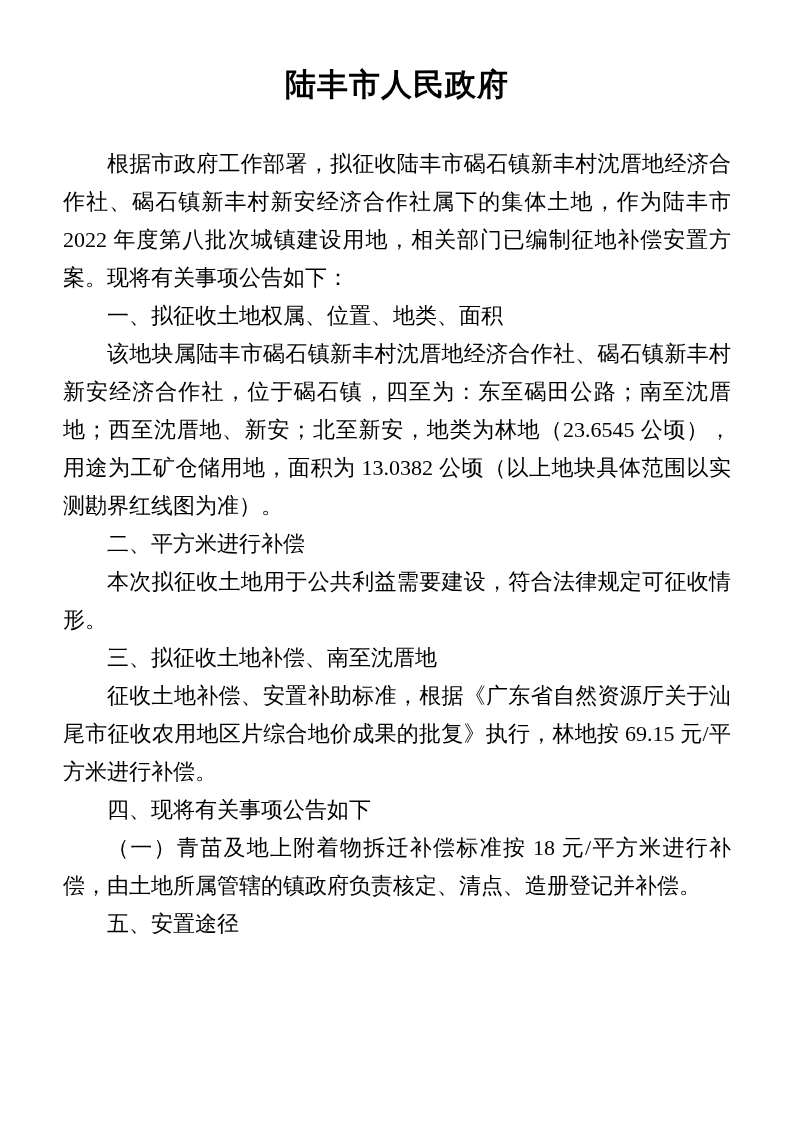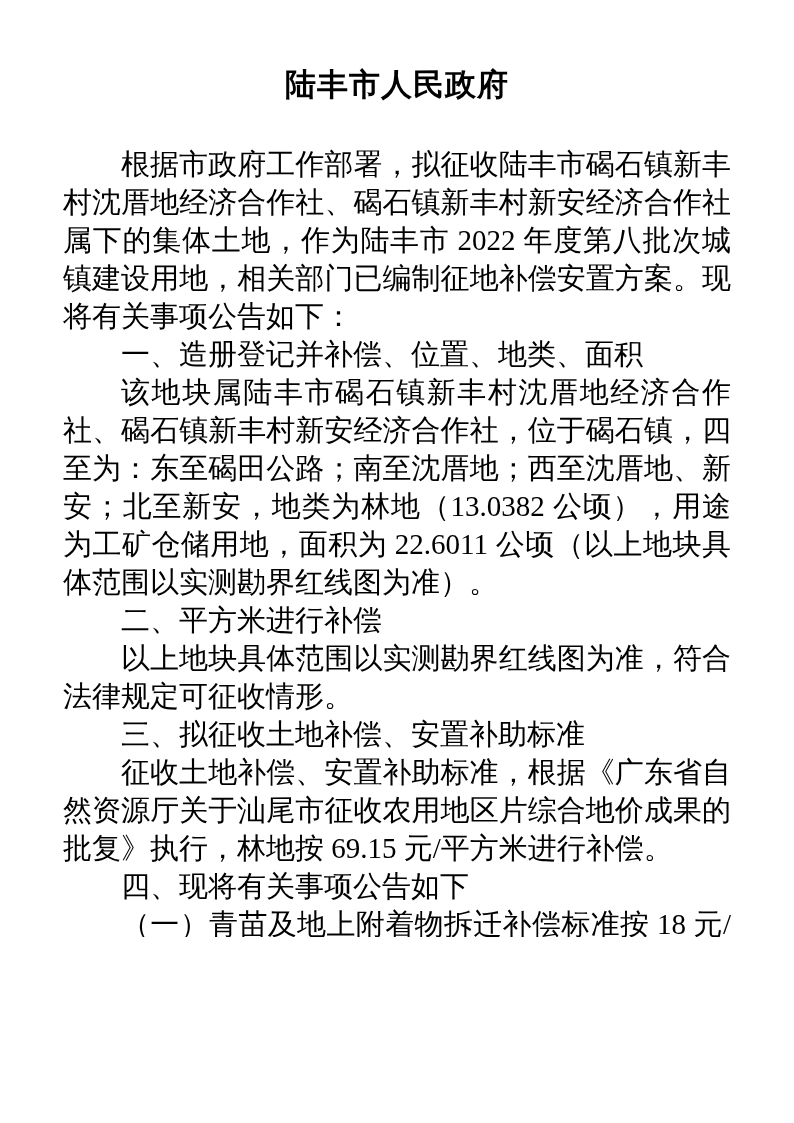--- a/index.html
+++ b/index.html
@@ -38,43 +38,43 @@
     font-size: 22px;
     line-height: 28px;
     color: #000000;
   }
   .content {
     margin-top: 42px;
   }
   .content p {
     margin: 0;
     font-family: "Liberation Serif", "DejaVu Serif", serif;
-    font-size: 29px;
+    font-size: 22px;
     line-height: 38px;
     text-indent: 2em;
     text-align: justify;
     color: #000000;
   }
 </style>
 </head>
 <body>
 
 <div class="page">
 
   <div class="title-block">
     <h1 class="title-line">陆丰市人民政府</h1>
   </div>
 
 
   <div class="content">
     <p>根据市政府工作部署，拟征收陆丰市碣石镇新丰村沈厝地经济合作社、碣石镇新丰村新安经济合作社属下的集体土地，作为陆丰市 2022 年度第八批次城镇建设用地，相关部门已编制征地补偿安置方案。现将有关事项公告如下：</p>
-    <p>一、造册登记并补偿、位置、地类、面积</p>
-    <p>该地块属陆丰市碣石镇新丰村沈厝地经济合作社、碣石镇新丰村新安经济合作社，位于碣石镇，四至为：东至碣田公路；南至沈厝地；西至沈厝地、新安；北至新安，地类为林地（13.0382 公顷），用途为工矿仓储用地，面积为 22.6011 公顷（以上地块具体范围以实测勘界红线图为准）。</p>
+    <p>一、拟征收土地权属、位置、地类、面积</p>
+    <p>该地块属陆丰市碣石镇新丰村沈厝地经济合作社、碣石镇新丰村新安经济合作社，位于碣石镇，四至为：东至碣田公路；南至沈厝地；西至沈厝地、新安；北至新安，地类为林地（23.6545 公顷），用途为工矿仓储用地，面积为 13.0382 公顷（以上地块具体范围以实测勘界红线图为准）。</p>
     <p>二、平方米进行补偿</p>
-    <p>以上地块具体范围以实测勘界红线图为准，符合法律规定可征收情形。</p>
-    <p>三、拟征收土地补偿、安置补助标准</p>
+    <p>本次拟征收土地用于公共利益需要建设，符合法律规定可征收情形。</p>
+    <p>三、拟征收土地补偿、南至沈厝地</p>
     <p>征收土地补偿、安置补助标准，根据《广东省自然资源厅关于汕尾市征收农用地区片综合地价成果的批复》执行，林地按 69.15 元/平方米进行补偿。</p>
     <p>四、现将有关事项公告如下</p>
     <p>（一）青苗及地上附着物拆迁补偿标准按 18 元/平方米进行补偿，由土地所属管辖的镇政府负责核定、清点、造册登记并补偿。</p>
     <p>五、安置途径</p>
   </div>
 
 </div>
 
 </body></html>

